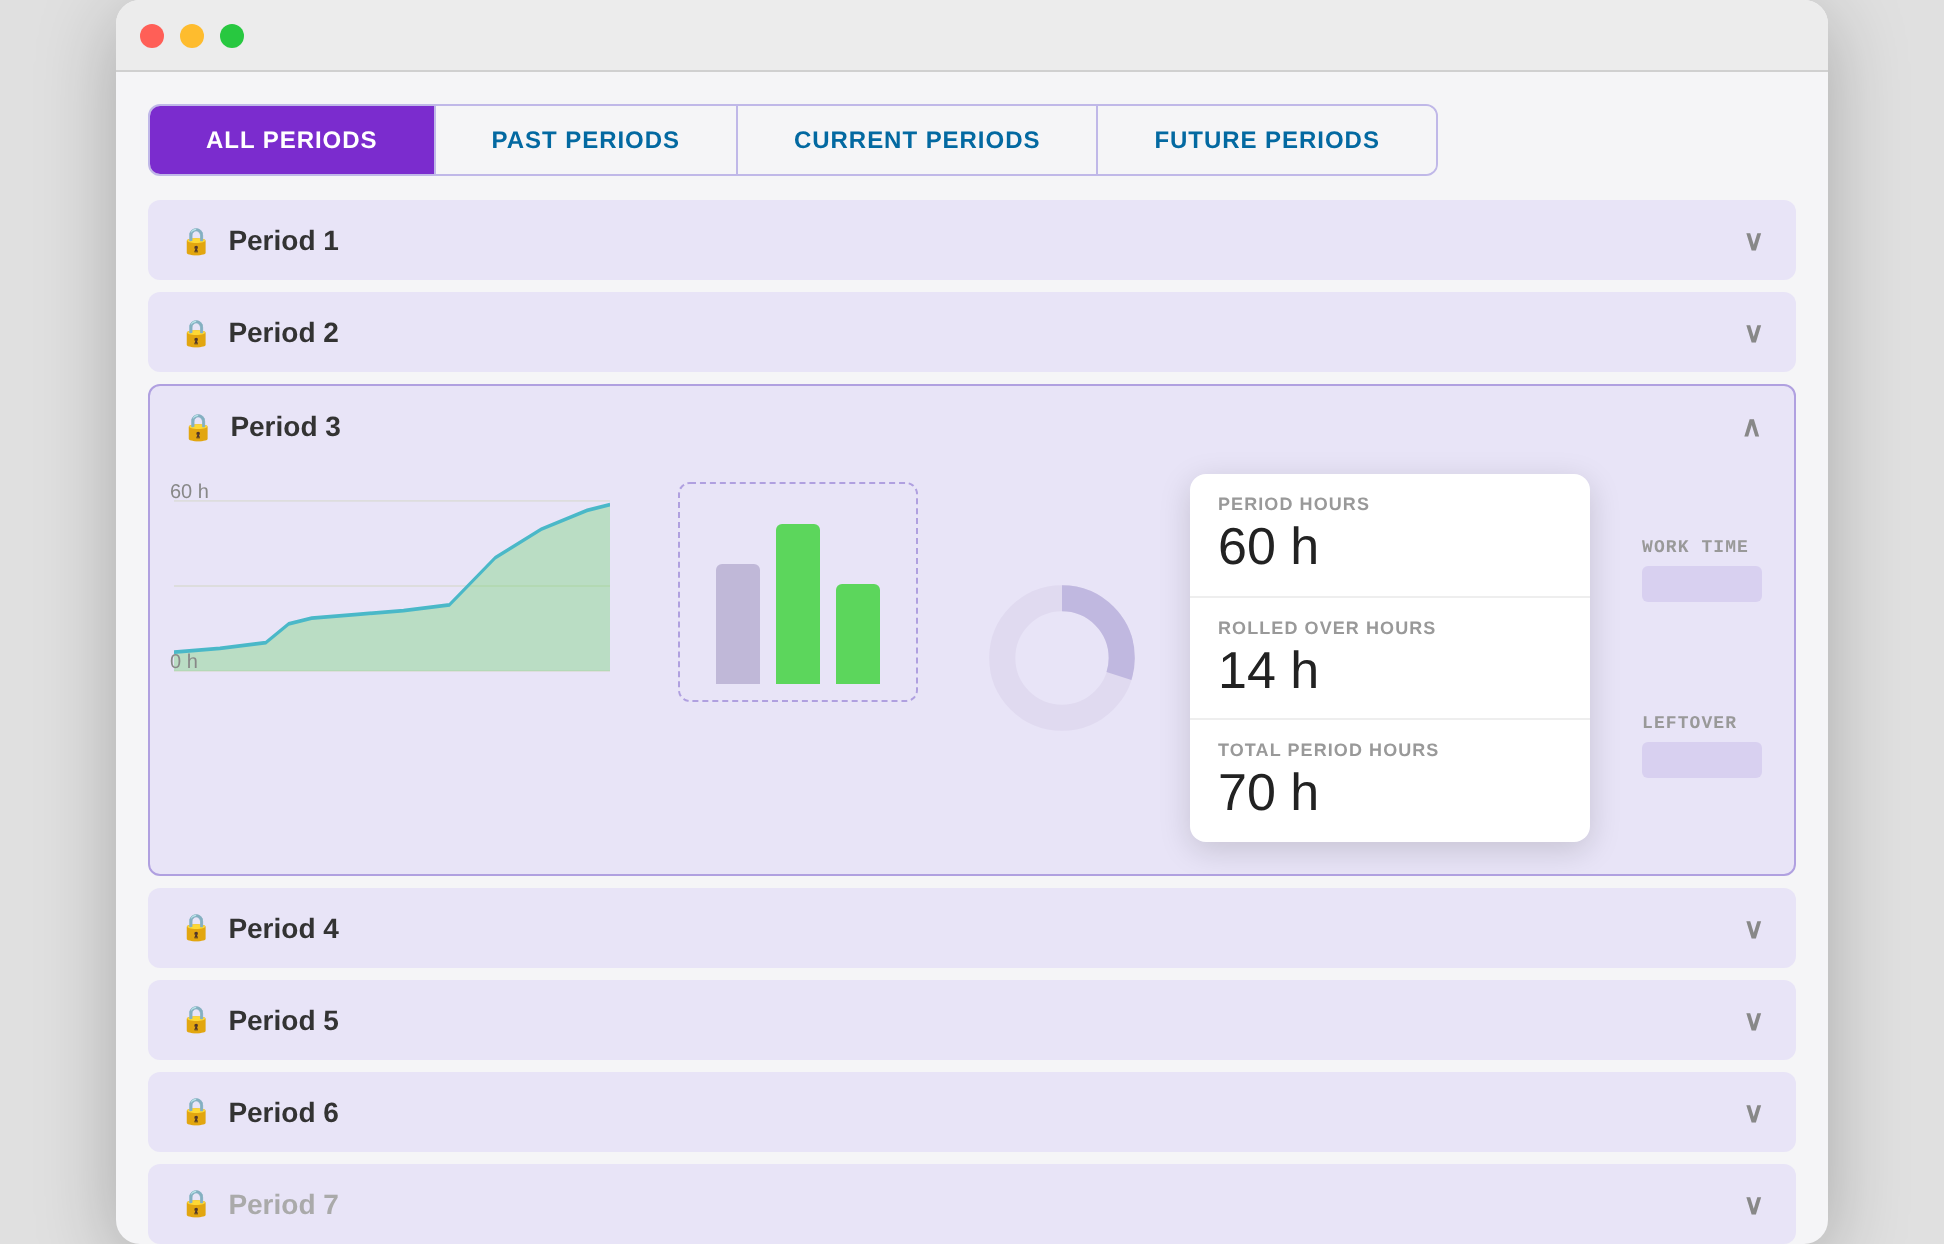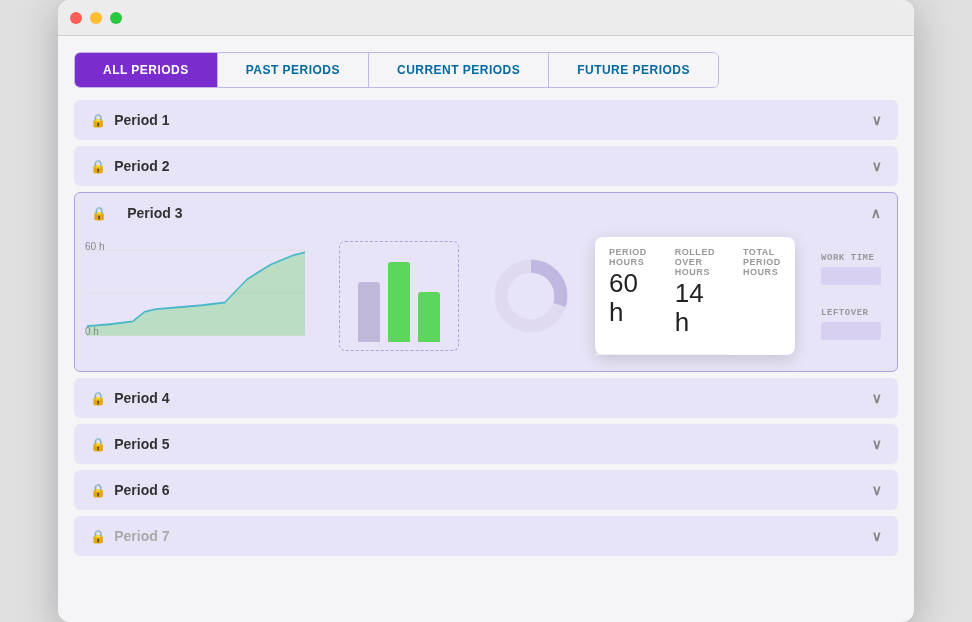--- a/index.html
+++ b/index.html
@@ -169,21 +169,21 @@
 
     
     .stats-panel {
       width: 200px;
       background: #fff;
       border-radius: 8px;
       box-shadow: 0 4px 16px rgba(0,0,0,0.15);
       padding: 0;
       margin: 4px 8px 4px 0;
       display: flex;
-      flex-direction: row;
+      flex-direction: column;
       z-index: 10;
     }
     .stat-row {
       padding: 10px 14px;
       border-bottom: 1px solid #eee;
     }
     .stat-row:last-child { border-bottom: none; }
     .stat-label {
       font-size: 9px;
       font-weight: 700;
@@ -262,21 +262,21 @@
             <span>Period 2</span>
           </div>
           <span class="chevron">∨</span>
         </div>
       </div>
 
       <div class="period-row expanded">
         <div class="period-header">
           <div class="left">
             <span class="lock-icon" style="color:#7b2cce;">🔒</span>
-            <span style="color:#333;margin-left:12px;">Period 3</span>
+            <span style="color:#333;">Period 3</span>
           </div>
           <span class="chevron">∧</span>
         </div>
 
         <div class="period-body">
 
           <div class="chart-area">
             <span class="chart-y-label chart-y-top">60 h</span>
             <span class="chart-y-label chart-y-bottom">0 h</span>
             <svg viewBox="0 0 380 110" preserveAspectRatio="none">
@@ -314,20 +314,21 @@
             <div class="stat-row">
               <div class="stat-label">PERIOD HOURS</div>
               <div class="stat-value">60 h</div>
             </div>
             <div class="stat-row">
               <div class="stat-label">ROLLED OVER HOURS</div>
               <div class="stat-value">14 h</div>
             </div>
             <div class="stat-row">
               <div class="stat-label">TOTAL PERIOD HOURS</div>
+              <div class="stat-value">70 h</div>
             </div>
           </div>
 
           <div class="side-stats">
             <div>
               <div class="side-stat-label">WORK TIME</div>
               <div class="side-stat-bar"></div>
             </div>
             <div>
               <div class="side-stat-label">LEFTOVER</div>

